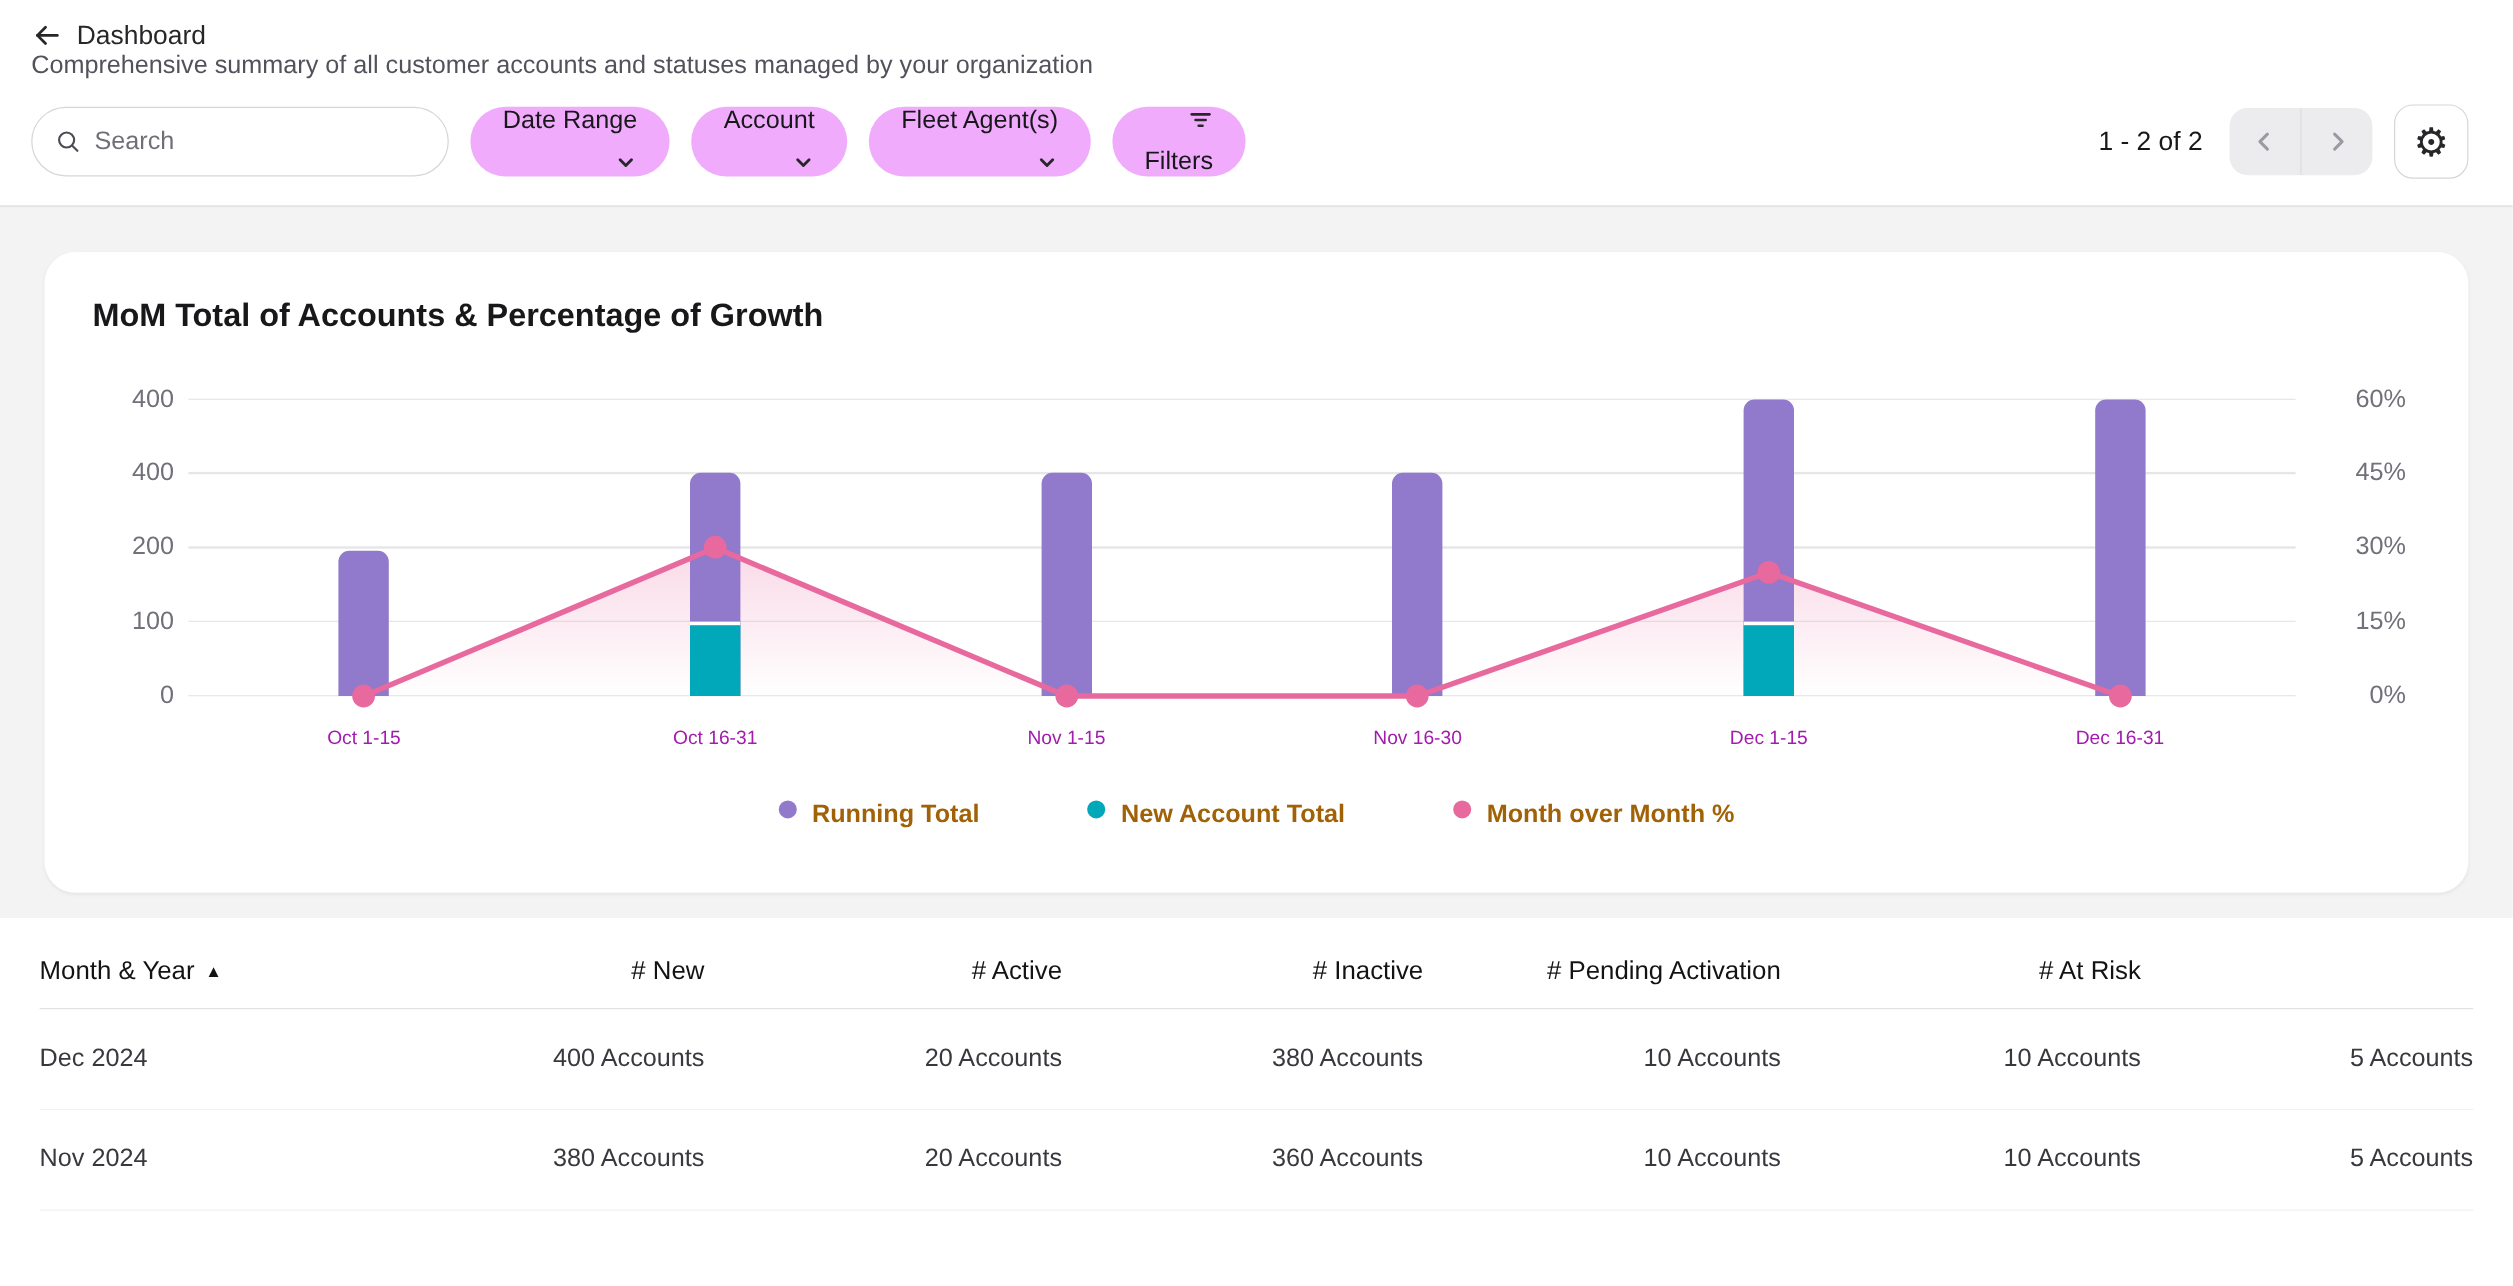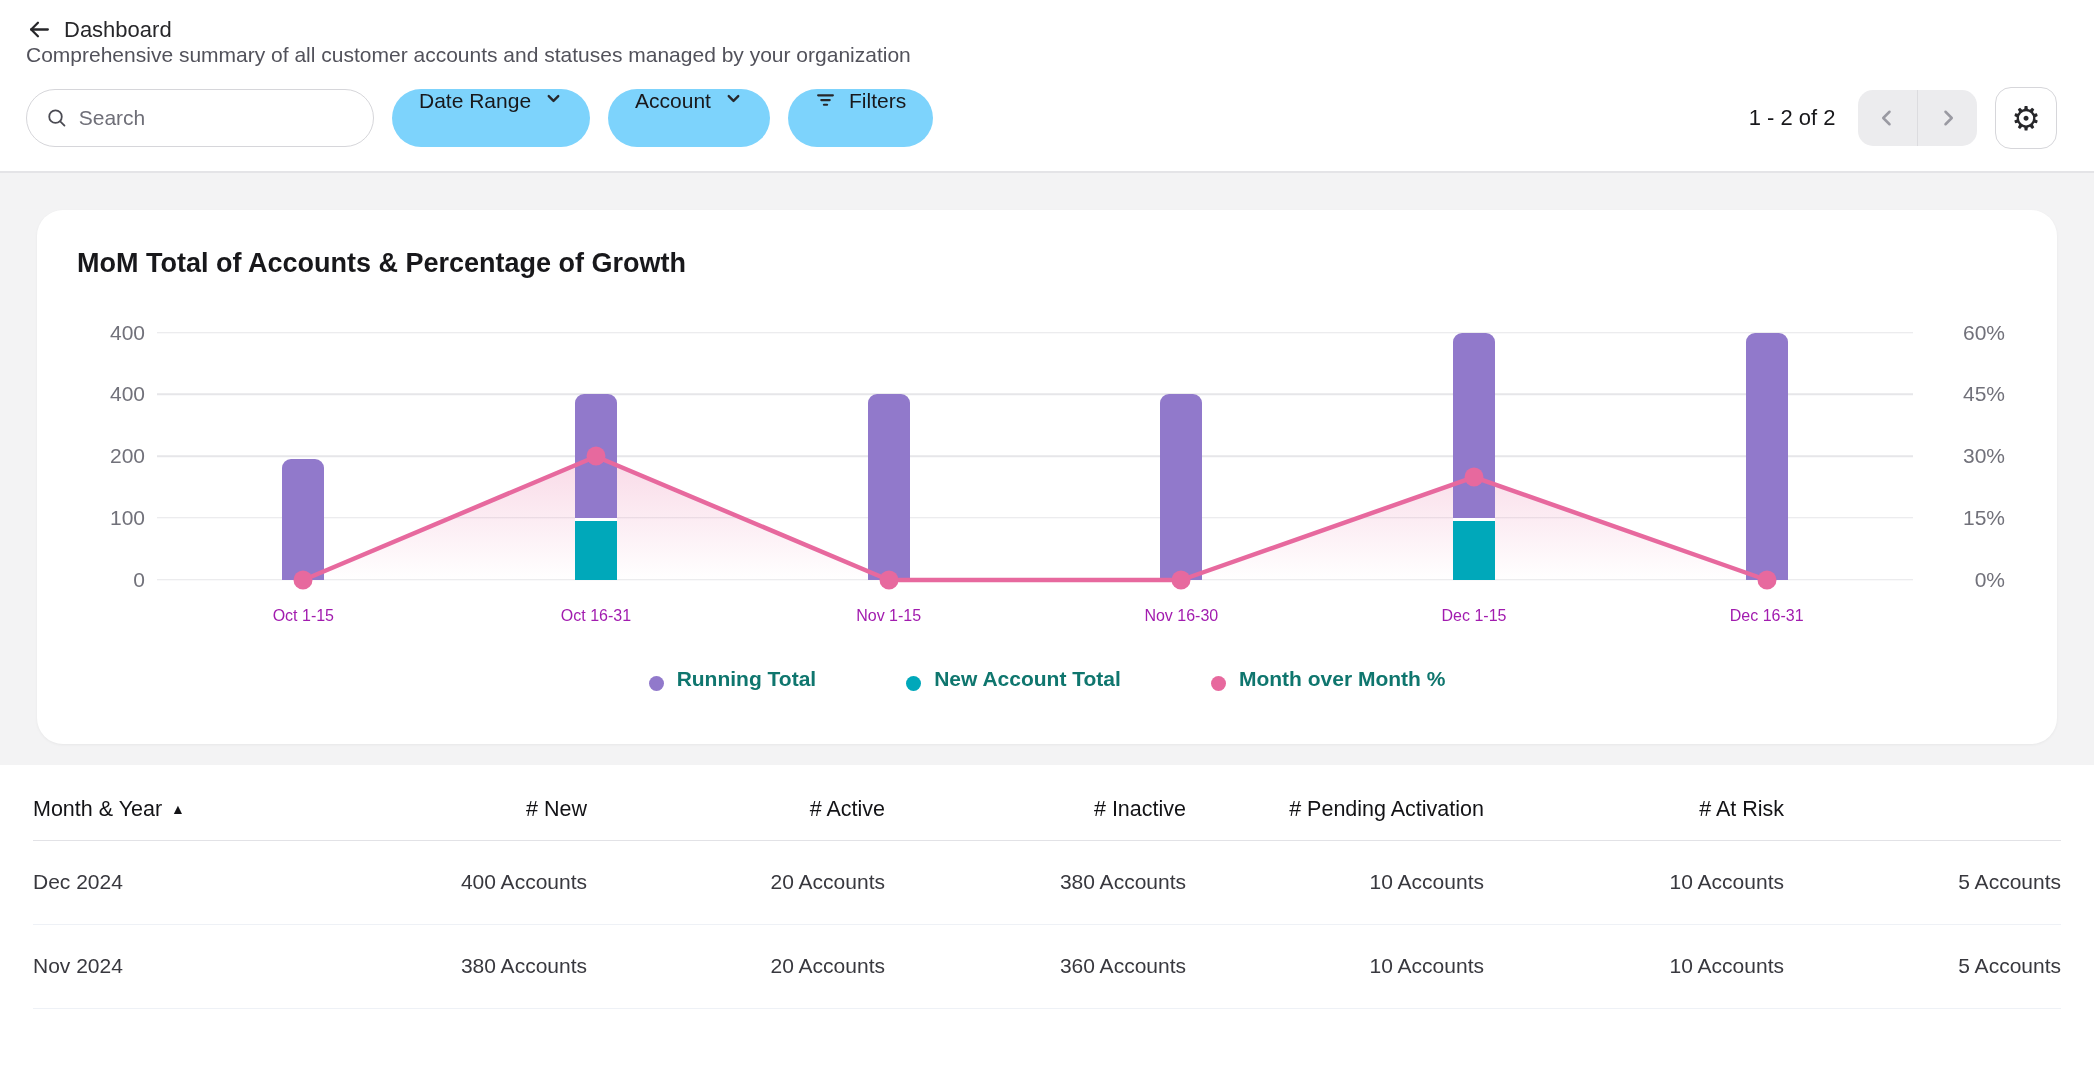--- a/index.html
+++ b/index.html
@@ -10,21 +10,21 @@
   .page-header { padding:16px 37px 0 26px; }
   .breadcrumb { display:flex; align-items:center; gap:11px; font-size:22px; font-weight:500; color:#27272a; cursor:pointer; width:max-content; }
   .page-title { font-size:40px; font-weight:700; letter-spacing:-0.6px; color:#101013; margin:7px 0 9px; }
   .page-subtitle { font-size:21px; color:#52525b; }
 
   
   .toolbar { display:flex; align-items:center; gap:18px; padding:20px 37px 22px 26px; }
   .search-box { width:348px; height:58px; border:1.5px solid #d6d6da; border-radius:29px; display:flex; align-items:center; gap:12px; padding:0 20px; background:#fff; }
   .search-box input { border:none; outline:none; font-size:21px; font-family:inherit; color:#18181b; width:100%; background:transparent; }
   .search-box input::placeholder { color:#6f6f78; }
-  .pill { height:58px; border:none; border-radius:29px; background:#7dd3fc; display:flex; align-items:flex-start; gap:13px; padding:0 27px; font-size:21px; font-weight:500; font-family:inherit; color:#18181b; cursor:pointer; white-space:nowrap; }
+  .pill { height:58px; border:none; border-radius:29px; background:#f0abfc; display:flex; align-items:flex-end; gap:13px; padding:0 27px; font-size:21px; font-weight:500; font-family:inherit; color:#18181b; cursor:pointer; white-space:nowrap;flex-direction:column; }
   .spacer { flex:1; }
   .page-range { font-size:22px; color:#18181b; margin-right:4px; }
   .pager { display:flex; align-items:stretch; height:56px; background:#ececee; border-radius:15px; overflow:hidden; }
   .pager button { width:59px; border:none; background:transparent; display:flex; align-items:center; justify-content:center; cursor:pointer; }
   .pager .pager-divider { width:1.5px; background:#dcdcdf; }
   .icon-btn { width:62px; height:62px; border:1.5px solid #d6d6da; border-radius:16px; background:#fff; display:flex; align-items:center; justify-content:center; cursor:pointer; font-size:33px; line-height:1; color:#27272a; }
   .hr { height:1.5px; background:#e4e4e7; }
 
   
   .chart-section { background:#f3f3f4; padding:37px 37px 21px; }
@@ -36,21 +36,21 @@
   .plot { position:relative; }
   .grid-line { position:absolute; left:0; right:0; height:1.5px; background:#e6e6e9; transform:translateY(-50%); }
   .layer { position:absolute; inset:0; width:100%; height:100%; }
   svg.layer { overflow:visible; }
   .bar { position:absolute; bottom:0; width:42px; transform:translateX(-50%); background:#9179cb; border-radius:9px 9px 0 0; }
   .bar-new { position:absolute; bottom:0; left:0; right:0; background:#00a8ba; border-top:3px solid #ffffff; }
   .dot { position:absolute; width:19px; height:19px; border-radius:50%; background:#e7699e; transform:translate(-50%,50%); }
   .x-axis { display:grid; grid-template-columns:80px repeat(6,1fr) 104px; margin-top:27px; }
   .x-label { text-align:center; font-size:16px; color:#a21caf; }
   .legend { display:flex; justify-content:center; gap:90px; margin-top:42px; }
-  .legend-item { display:flex; align-items:flex-end; gap:13px; font-size:21px; font-weight:600; color:#0f766e; cursor:pointer; }
+  .legend-item { display:flex; align-items:flex-start; gap:13px; font-size:21px; font-weight:600; color:#a16207; cursor:pointer; }
   .legend-dot { width:15px; height:15px; border-radius:50%; flex:0 0 auto; }
 
   
   .table-section { padding:20px 33px 0; }
   .thead, .trow { display:grid; grid-template-columns:260px 294px 298px 301px 298px 300px 277px; align-items:center; }
   .thead { padding:12px 0 18px; border-bottom:1.5px solid #e2e2e6; font-size:21.5px; font-weight:400; color:#131316; }
   .th { text-align:right; white-space:nowrap; cursor:pointer; }
   .th.first { text-align:left; display:flex; align-items:center; gap:9px; }
   .th .u-dotted { border-bottom:2.5px dotted #9c9ca4; padding-bottom:4px; }
   .sort-icon { font-size:14px; line-height:1; }
@@ -90,20 +90,26 @@
       </svg>
   </button>
 
   <button class="pill">
     <span>Account</span>
     <svg class="ico" width="19" height="19" viewBox="0 0 16 16" fill="none" stroke="#27272a" stroke-width="2" stroke-linecap="round" stroke-linejoin="round">
         <path d="m4 6 4 4 4-4"></path>
       </svg>
   </button>
 
+  <button class="pill">
+    <span>Fleet Agent(s)</span>
+    <svg class="ico" width="19" height="19" viewBox="0 0 16 16" fill="none" stroke="#27272a" stroke-width="2" stroke-linecap="round" stroke-linejoin="round">
+        <path d="m4 6 4 4 4-4"></path>
+      </svg>
+  </button>
 
   <button class="pill">
     <svg class="ico" width="21" height="21" viewBox="0 0 20 20" fill="none" stroke="#27272a" stroke-width="2.1" stroke-linecap="round">
       <path d="M3 6h14"></path>
         <path d="M6 10.5h8"></path>
         <path d="M8.5 15h3"></path>
     </svg>
     <span>Filters</span>
   </button>
 

